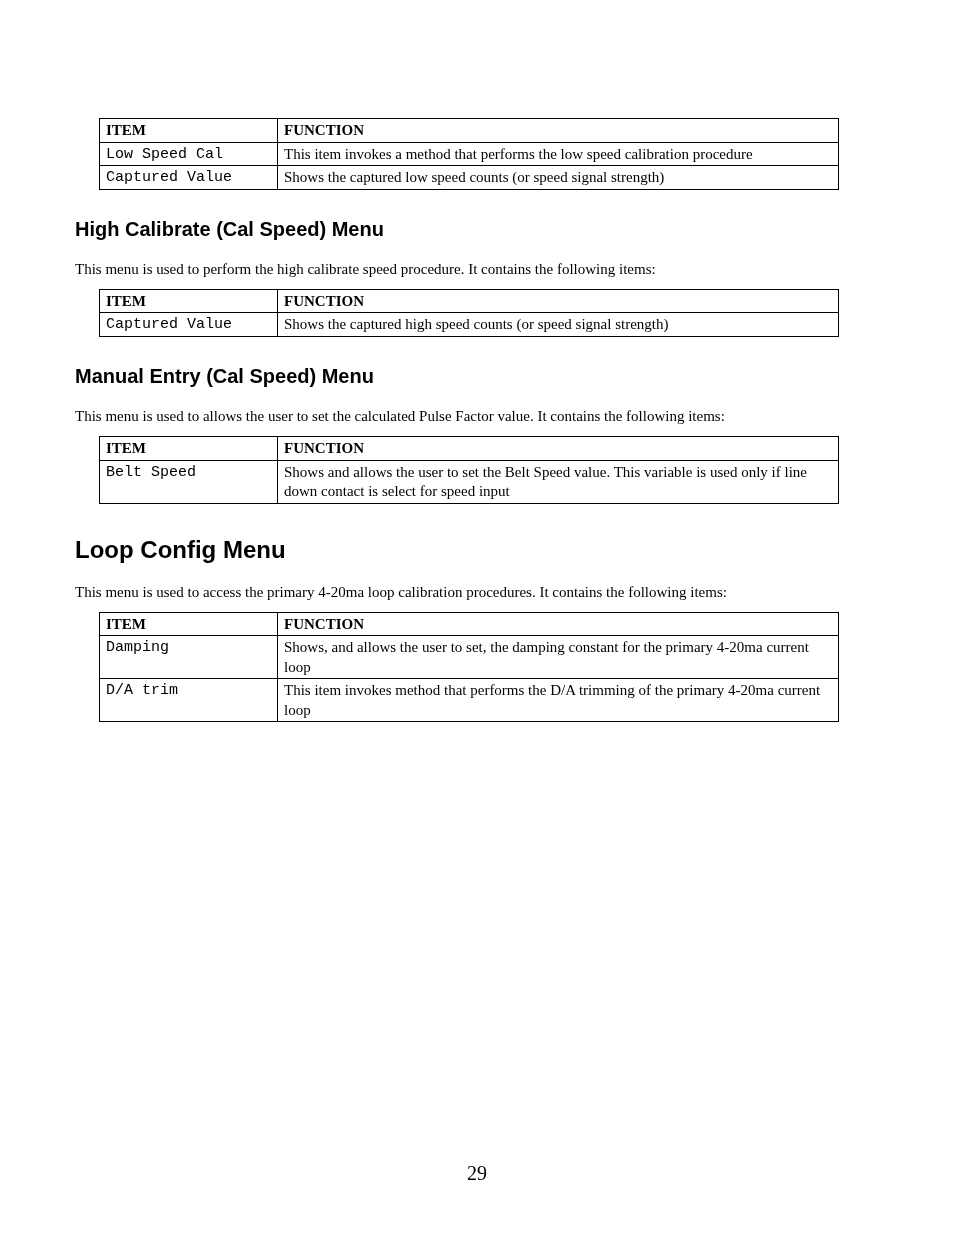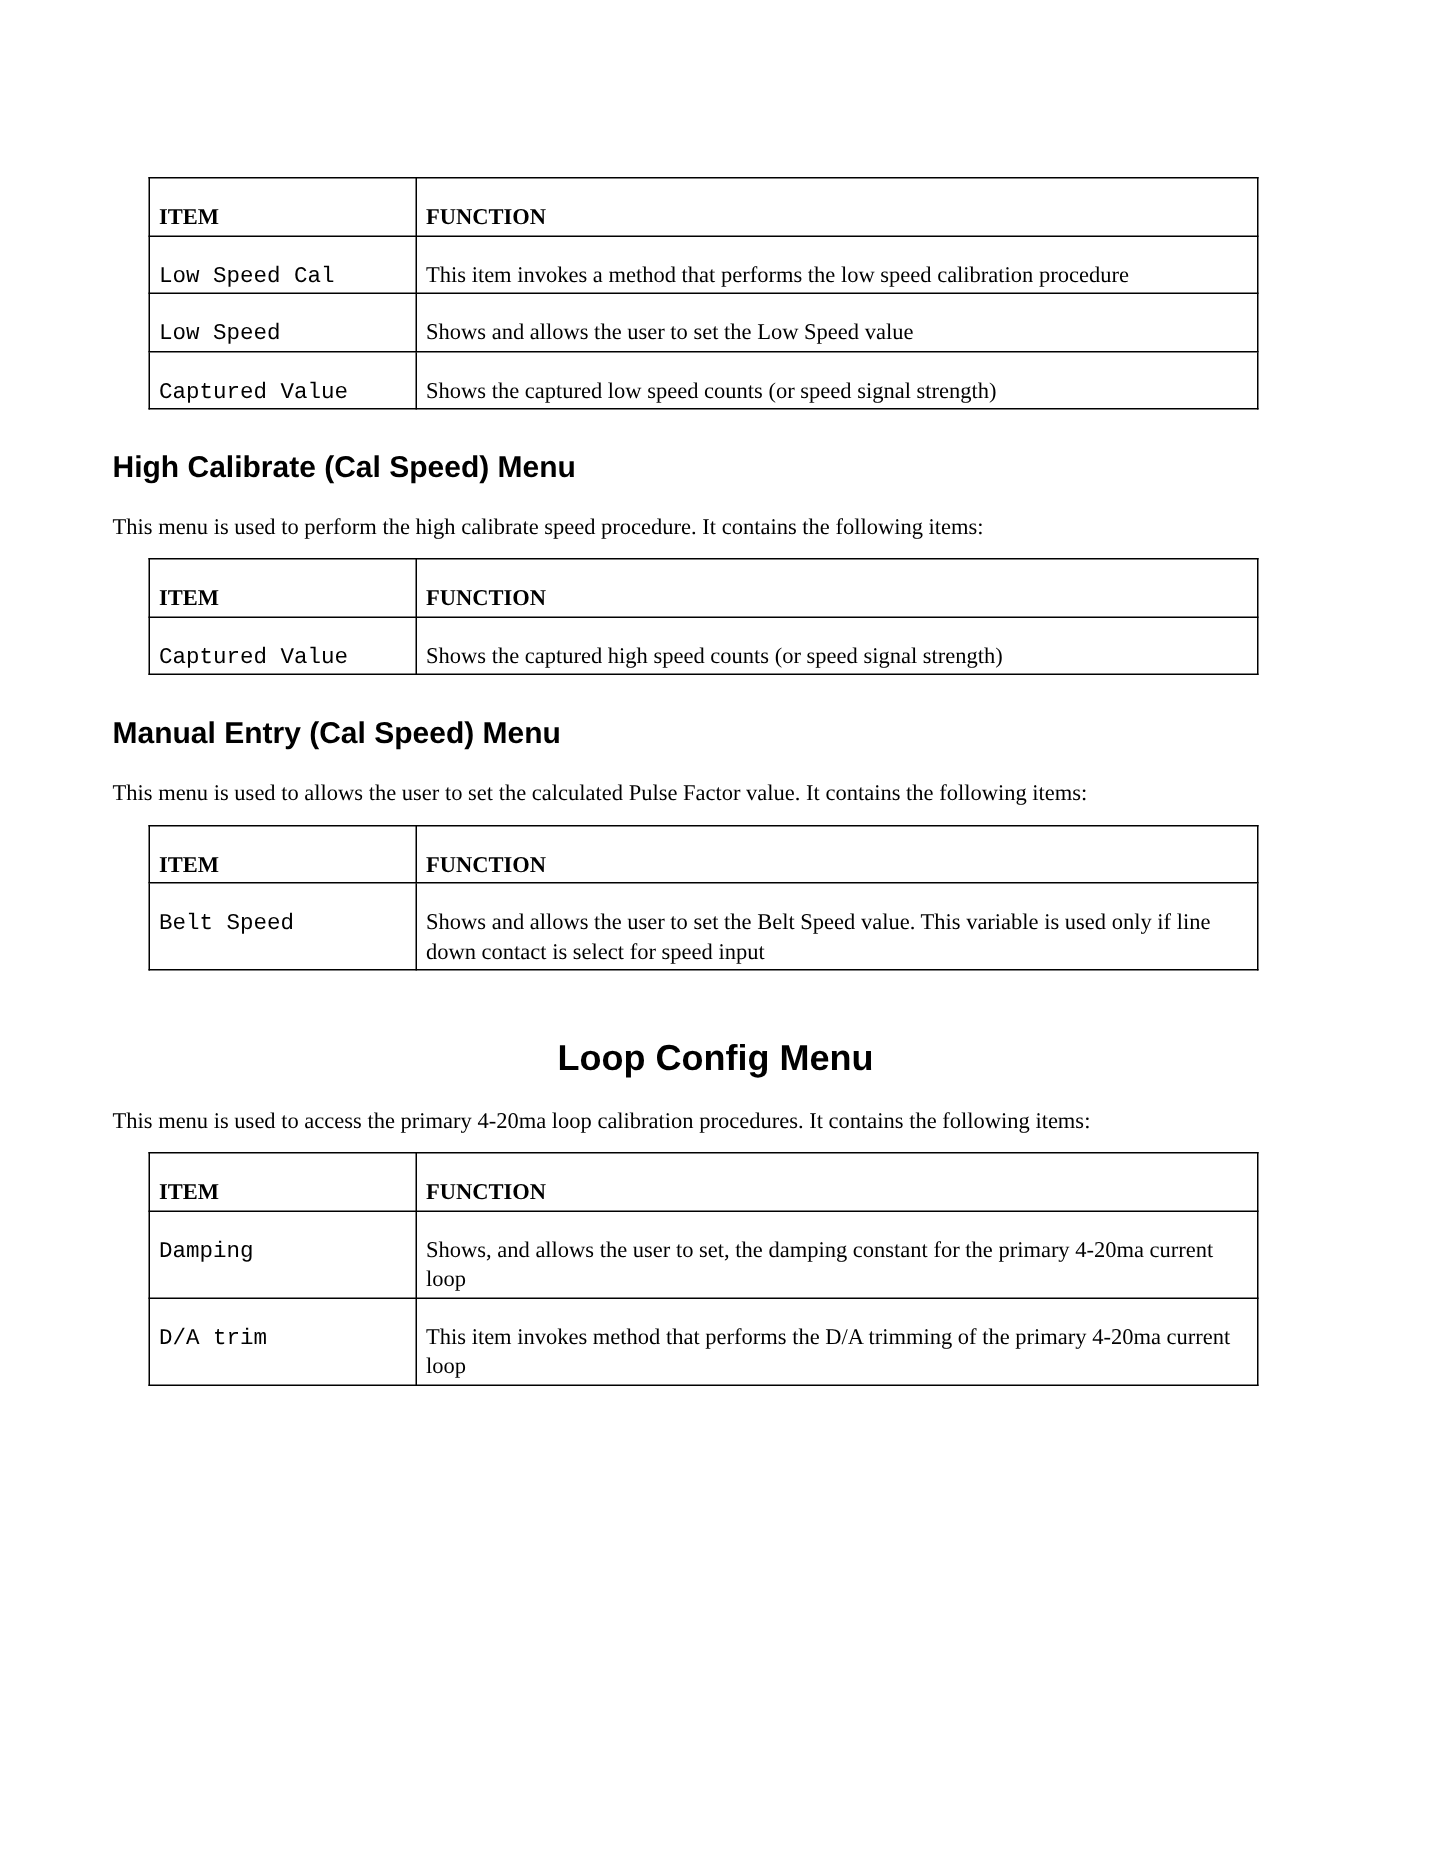--- a/index.html
+++ b/index.html
@@ -13,35 +13,34 @@
       box-sizing: border-box;
     }
     h2 {
       font-family: Arial, Helvetica, sans-serif;
       font-weight: bold;
       font-size: 20px;
       margin: 28px 0 8px 0;
     }
     h2.large {
       font-size: 24px;
-      margin-top: 45px;
-      text-align: center;
+      margin-top: 32px;
     }
     p {
       margin: 18px 0 10px 0;
       line-height: 1.35;
     }
     table {
       border-collapse: collapse;
       width: 740px;
       margin: 8px 0 4px 24px;
     }
     th, td {
       border: 1px solid #000;
-      padding: 17px 6px 1px 6px;
+      padding: 2px 6px 1px 6px;
       text-align: left;
       vertical-align: top;
       font-size: 15px;
       line-height: 1.3;
     }
     th {
       font-weight: bold;
     }
     col.item { width: 178px; }
     td.item {
@@ -65,24 +64,20 @@
       <col>
     </colgroup>
   <tbody>
       <tr>
     <th>ITEM</th>
     <th>FUNCTION</th>
   </tr>
   <tr>
     <td class="item">Low Speed Cal</td>
     <td>This item invokes a method that performs the low speed calibration procedure</td>
-  </tr>
-  <tr>
-    <td class="item">Low Speed</td>
-    <td>Shows and allows the user to set  the Low Speed value</td>
   </tr>
   <tr>
     <td class="item">Captured Value</td>
     <td>Shows the captured low speed counts (or speed signal strength)</td>
   </tr>
 </tbody>
   </table>
 
 <h2>High Calibrate (Cal Speed) Menu</h2>
 <p>This menu is used to perform the high calibrate speed procedure.  It contains the following items:</p>

